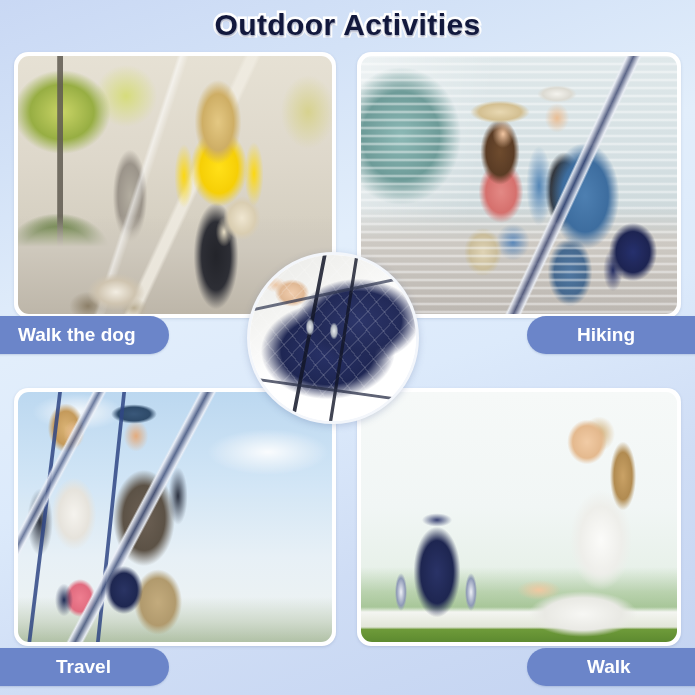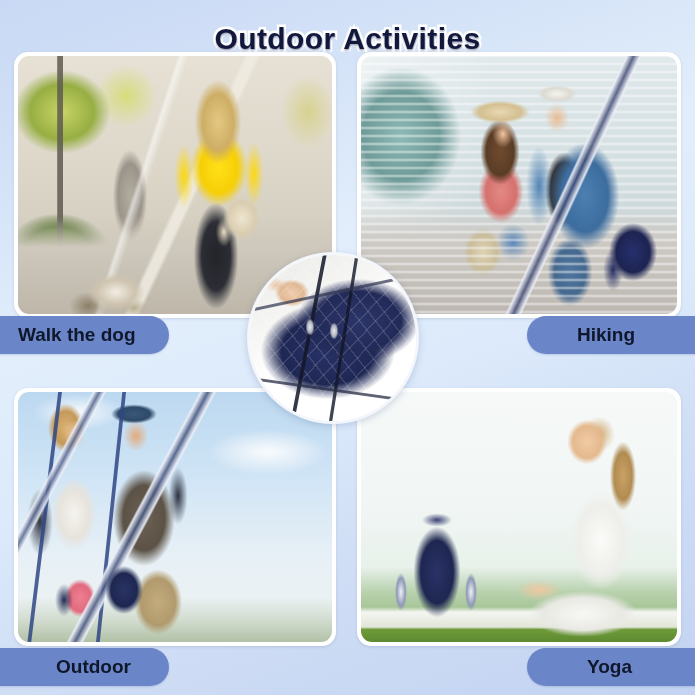--- a/index.html
+++ b/index.html
@@ -13,23 +13,22 @@
         #e2eefb 38%,
         #dceafb 55%,
         #cfddf5 74%,
         #c3d3f1 100%);
     position:relative;
   }
 
   
   .title-wrap{
     position:absolute; top:2px; left:0; width:695px; height:46px;
-    display:flex; align-items:flex-start; justify-content:center;
+    display:flex; align-items:center; justify-content:center;
     z-index:8;
-    margin-top:20px;
   }
   .title{
     font-size:30px; font-weight:bold; letter-spacing:.4px;
     color:#12183c;
     -webkit-text-stroke:5px #ffffff;
     paint-order: stroke fill;
     text-shadow:
       0 2px 2px rgba(120,130,160,.55),
       1px 1px 0 rgba(150,160,185,.4);
     white-space:nowrap;
@@ -256,21 +255,21 @@
   
   .pill{
     position:absolute;
     height:38px;
     background:#6b85c9;
     display:flex; align-items:center;
     z-index:7;
     box-shadow:0 1px 2px rgba(70,95,150,.22);
   }
   .pill span{
-    font-size:19px; font-weight:bold; color:#0f172a; white-space:nowrap;
+    font-size:19px; font-weight:bold; color:#ffffff; white-space:nowrap;
   }
   .pill-walk{
     left:-44px; top:316px; width:213px;
     border-radius:19px;
     padding-left:62px;
   }
   .pill-travel{
     left:527px; top:316px; width:212px;
     border-radius:19px;
     padding-left:50px;
@@ -315,18 +314,18 @@
 
 <div class="pill pill-walk">
   <span>Walk the dog</span>
 </div>
 
 <div class="pill pill-travel">
   <span>Hiking</span>
 </div>
 
 <div class="pill pill-hiking">
-  <span>Outdoor</span>
+  <span>Travel</span>
 </div>
 
 <div class="pill pill-yoga">
-  <span>Yoga</span>
+  <span>Walk</span>
 </div>
 
 </body></html>

